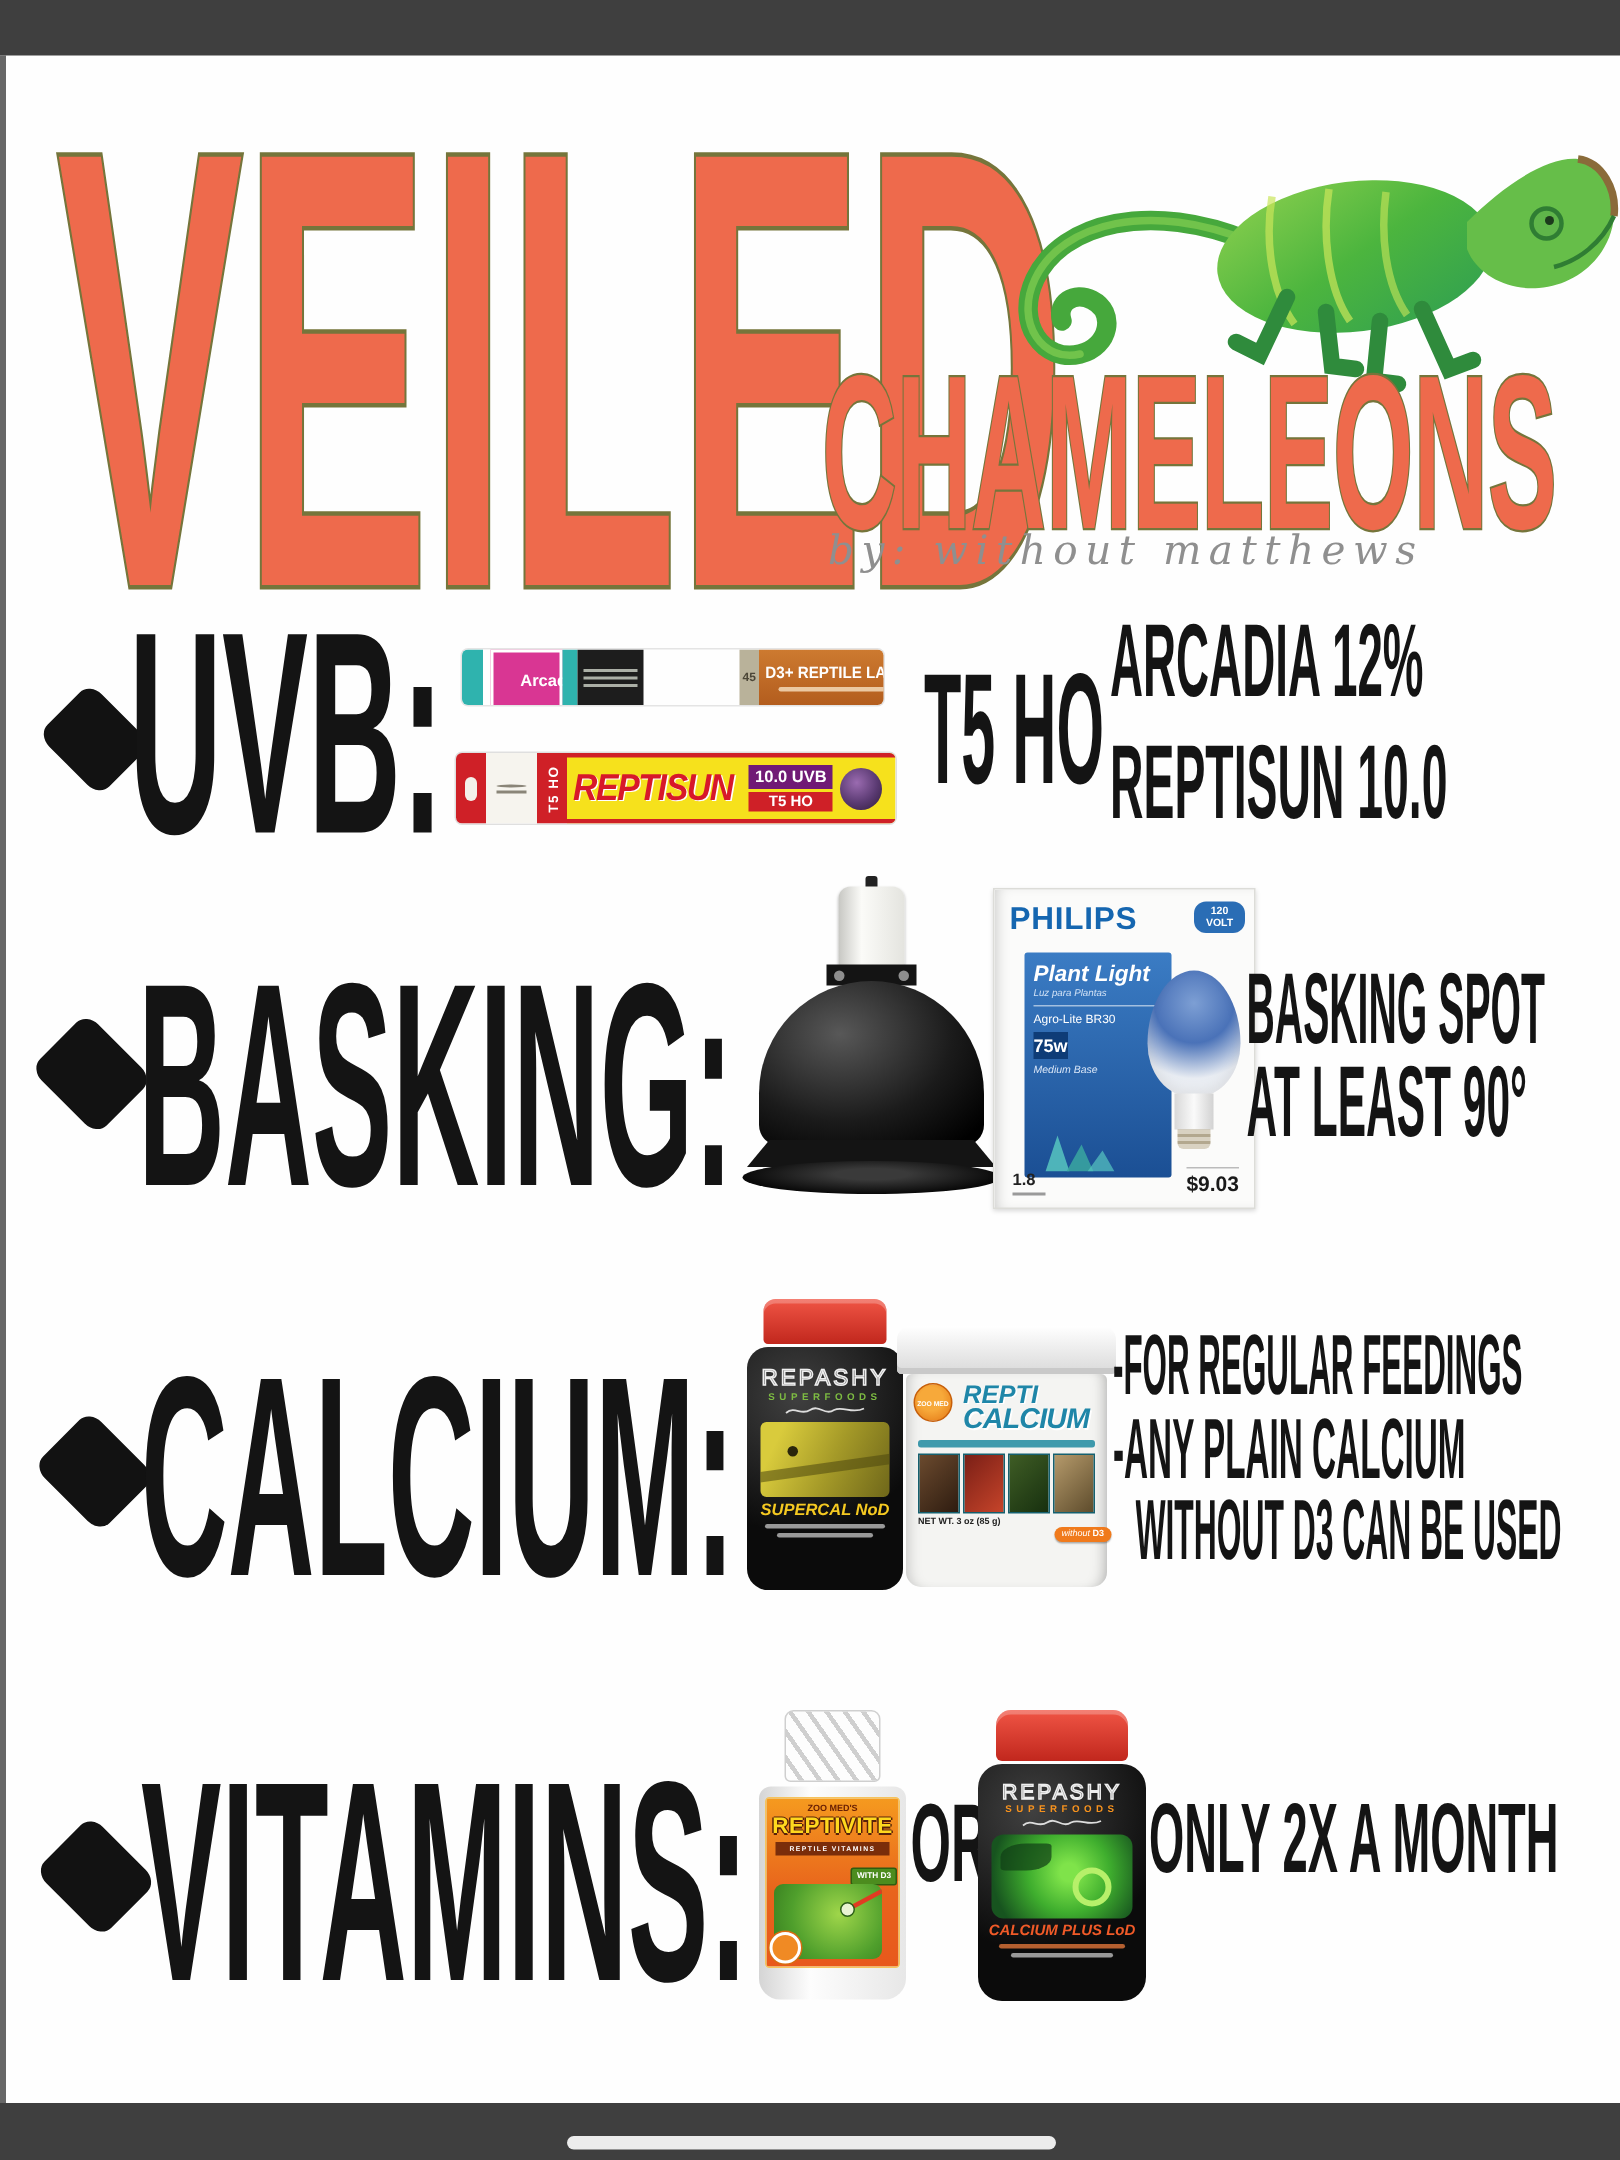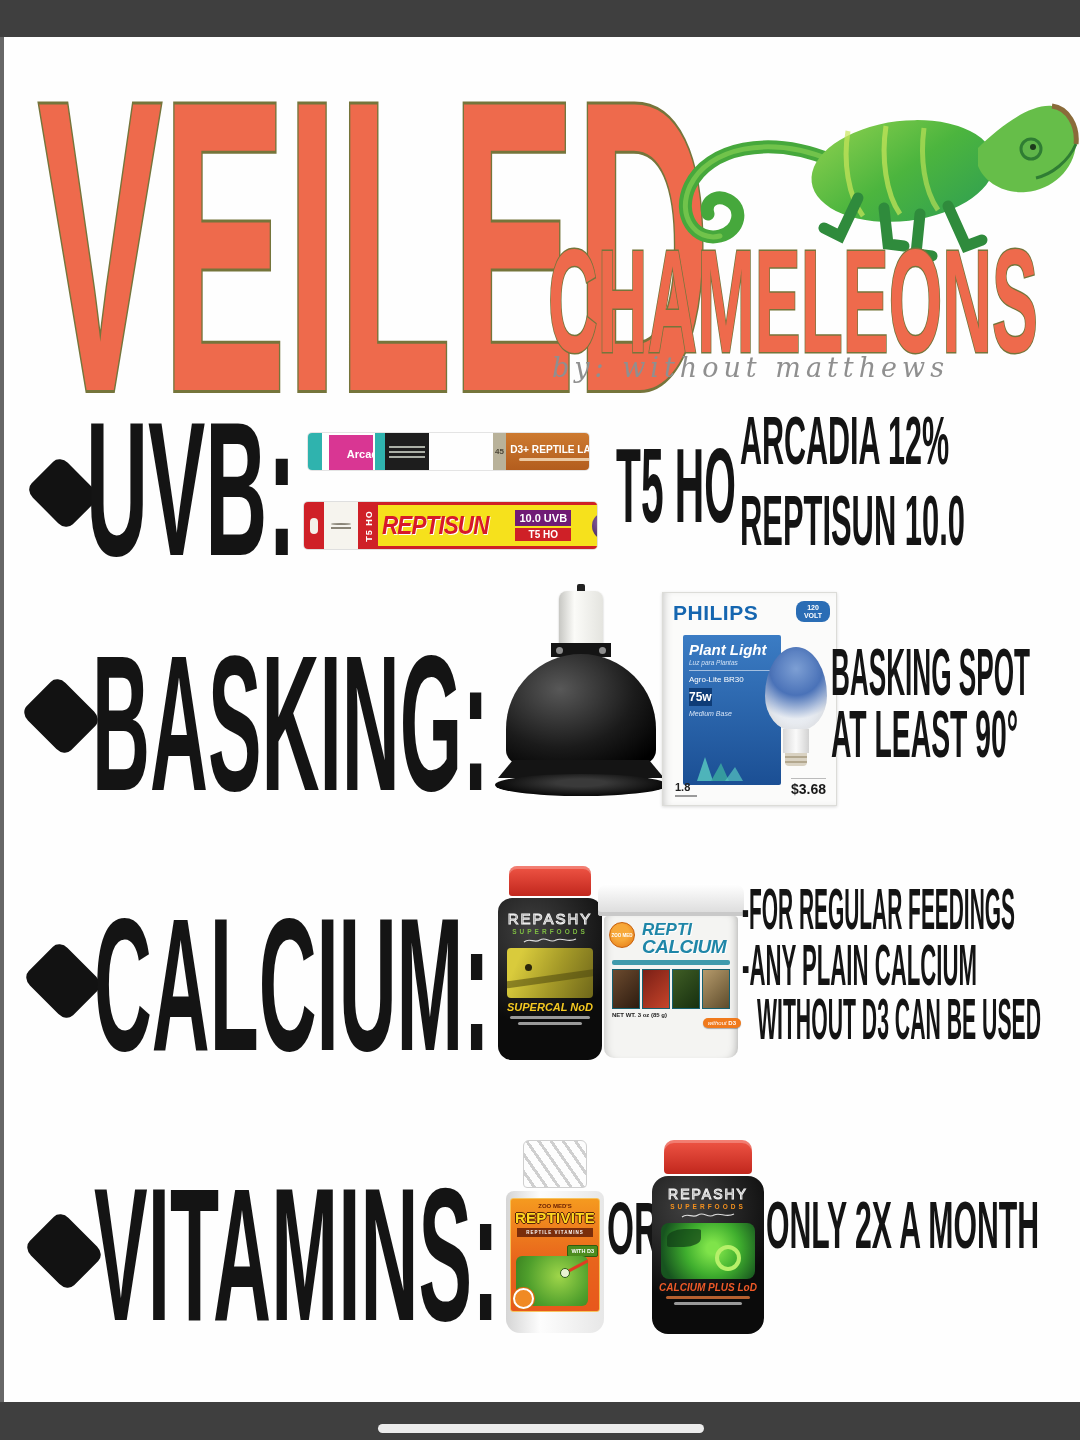--- a/index.html
+++ b/index.html
@@ -42,21 +42,21 @@
   .rs-cap{flex:0 0 20px;background:#cf2027;display:flex;align-items:center;justify-content:center;}
   .rs-slot{width:8px;height:16px;background:#f4f1ea;border-radius:4px;}
   .rs-white{flex:0 0 34px;background:#f6f4ee;border-right:2px solid #cf2027;display:flex;flex-direction:column;
             align-items:center;justify-content:center;gap:2px;}
   .rs-sun{width:14px;height:14px;border-radius:50%;background:radial-gradient(circle at 45% 40%,#f7b23a 45%,#d96c10);}
   .rs-white i{display:block;width:20px;height:2px;background:#8a8578;}
   .rs-vert{flex:0 0 18px;background:#cf2027;position:relative;}
   .rs-vert span{position:absolute;left:50%;top:50%;transform:translate(-50%,-50%) rotate(-90deg);
                 color:#fff;font-weight:700;font-size:9px;letter-spacing:1px;white-space:nowrap;}
   .rs-body{flex:1 1 auto;background:#f6e11c;border-top:3px solid #cf2027;border-bottom:3px solid #cf2027;
-           display:flex;align-items:center;gap:21px;padding:0 4px;}
+           display:flex;align-items:center;gap:5px;padding:0 4px;}
   .rs-name{font-style:italic;font-weight:800;color:#d7182a;font-size:25px;letter-spacing:-1px;
            text-shadow:1px 1px 0 #ffffff;transform:scaleX(.9);transform-origin:0 50%;white-space:nowrap;}
   .rs-stack{display:flex;flex-direction:column;gap:2px;margin-left:-6px;}
   .rs-uvb{background:#701a75;color:#fff;font-size:11px;font-weight:700;padding:2px 4px;white-space:nowrap;}
   .rs-t5{background:#cf2027;color:#fff;font-size:10px;font-weight:700;padding:1px 4px;text-align:center;}
   .rs-art{width:28px;height:28px;border-radius:50%;flex:0 0 auto;
           background:radial-gradient(circle at 40% 35%,#9a6bb0,#5a3a72 55%,#2e1b3a);}
   .rs-micro{display:flex;flex-direction:column;gap:3px;flex:1;}
   .rs-micro i{display:block;height:2px;background:#6b5a12;opacity:.7;border-radius:1px;}
 
@@ -299,21 +299,21 @@
         <polygon points="22,30 32,12 40,30" fill="#3aa7a0" opacity=".85"></polygon>
         <polygon points="36,30 46,16 54,30" fill="#57c6c0" opacity=".7"></polygon>
       </svg>
     </div>
     <div class="abs p-bulb">
       <div class="p-bulbdome"></div>
         <div class="p-neck"></div>
         <div class="p-cap"></div>
     </div>
     <div class="abs p-life"><span>1.8</span><i></i></div>
-    <div class="abs p-price">$3.68</div>
+    <div class="abs p-price">$9.03</div>
   </div>
 
   <svg class="abs" style="left:831px;top:646px" width="206" height="60">
     <text class="display" x="0" y="49" font-size="67" textLength="199" lengthAdjust="spacingAndGlyphs">BASKING SPOT</text>
   </svg>
   <svg class="abs" style="left:831px;top:708px" width="196" height="60">
     <text class="display" x="0" y="49" font-size="67" textLength="187" lengthAdjust="spacingAndGlyphs">AT LEAST 90°</text>
   </svg>
 
   <div class="abs diamond" style="left:35px;top:953px;width:56px;height:56px"></div>

